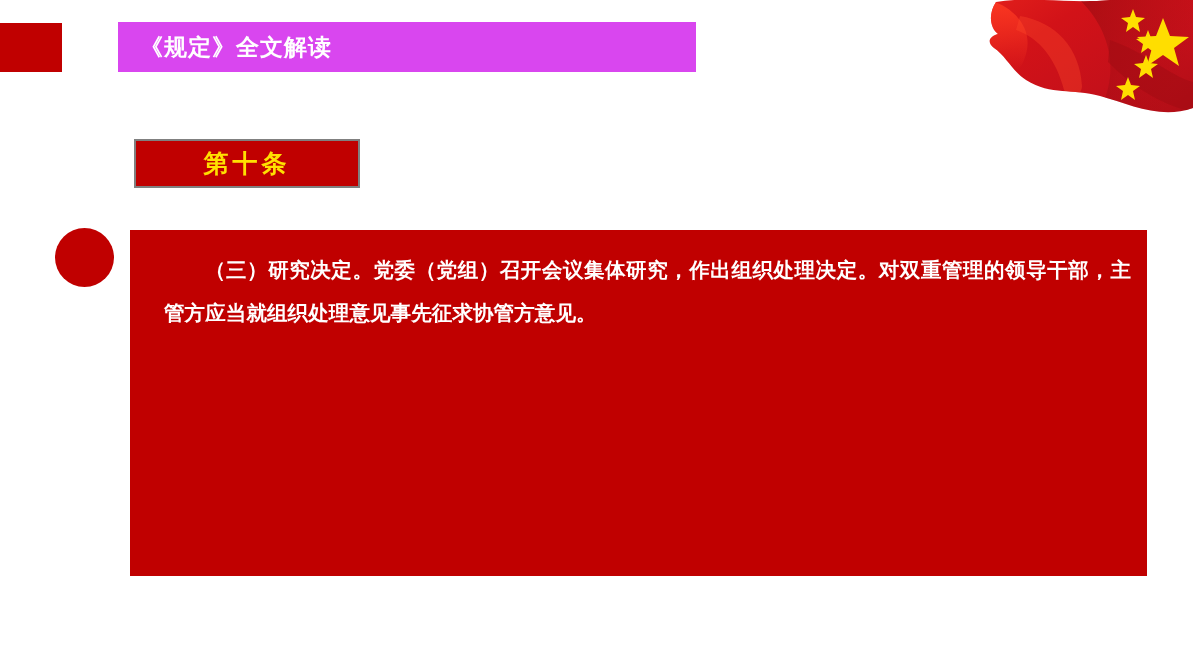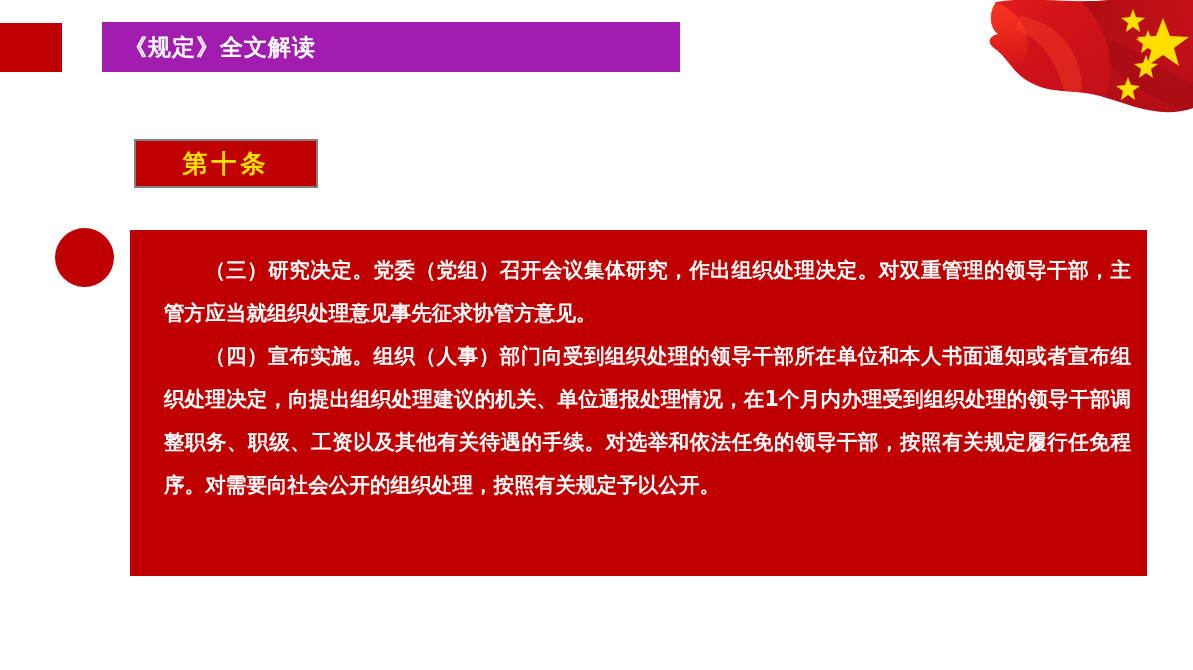--- a/index.html
+++ b/index.html
@@ -20,25 +20,25 @@
     position: absolute;
     left: 0;
     top: 23px;
     width: 62px;
     height: 49px;
     background: #c00000;
   }
 
   #header-title-bar {
     position: absolute;
-    left: 102px;
+    left: 118px;
     top: 22px;
     width: 578px;
     height: 50px;
-    background: #a21caf;
+    background: #d946ef;
     display: flex;
     align-items: center;
   }
 
   #header-title-text {
     color: #ffffff;
     font-size: 23px;
     font-weight: bold;
     letter-spacing: 1px;
     padding-left: 22px;
@@ -53,21 +53,21 @@
     width: 233px;
     height: 145px;
     pointer-events: none;
   }
 
   
   #section-label-box {
     position: absolute;
     left: 134px;
     top: 139px;
-    width: 184px;
+    width: 226px;
     height: 49px;
     background: #c00000;
     border: 2px solid #808080;
     box-sizing: border-box;
     display: flex;
     align-items: center;
     justify-content: center;
   }
   #section-label-text {
     color: #ffe000;
@@ -166,14 +166,13 @@
 </svg>
 
 <div id="section-label-box">
   <span id="section-label-text">第十条</span>
 </div>
 
 <div id="content-bullet"></div>
 
 <div id="content-panel">
   <p class="content-paragraph">（三）研究决定。党委（党组）召开会议集体研究，作出组织处理决定。对双重管理的领导干部，主管方应当就组织处理意见事先征求协管方意见。</p>
-  <p class="content-paragraph">（四）宣布实施。组织（人事）部门向受到组织处理的领导干部所在单位和本人书面通知或者宣布组织处理决定，向提出组织处理建议的机关、单位通报处理情况，在1个月内办理受到组织处理的领导干部调整职务、职级、工资以及其他有关待遇的手续。对选举和依法任免的领导干部，按照有关规定履行任免程序。对需要向社会公开的组织处理，按照有关规定予以公开。</p>
 </div>
 
 </body></html>

